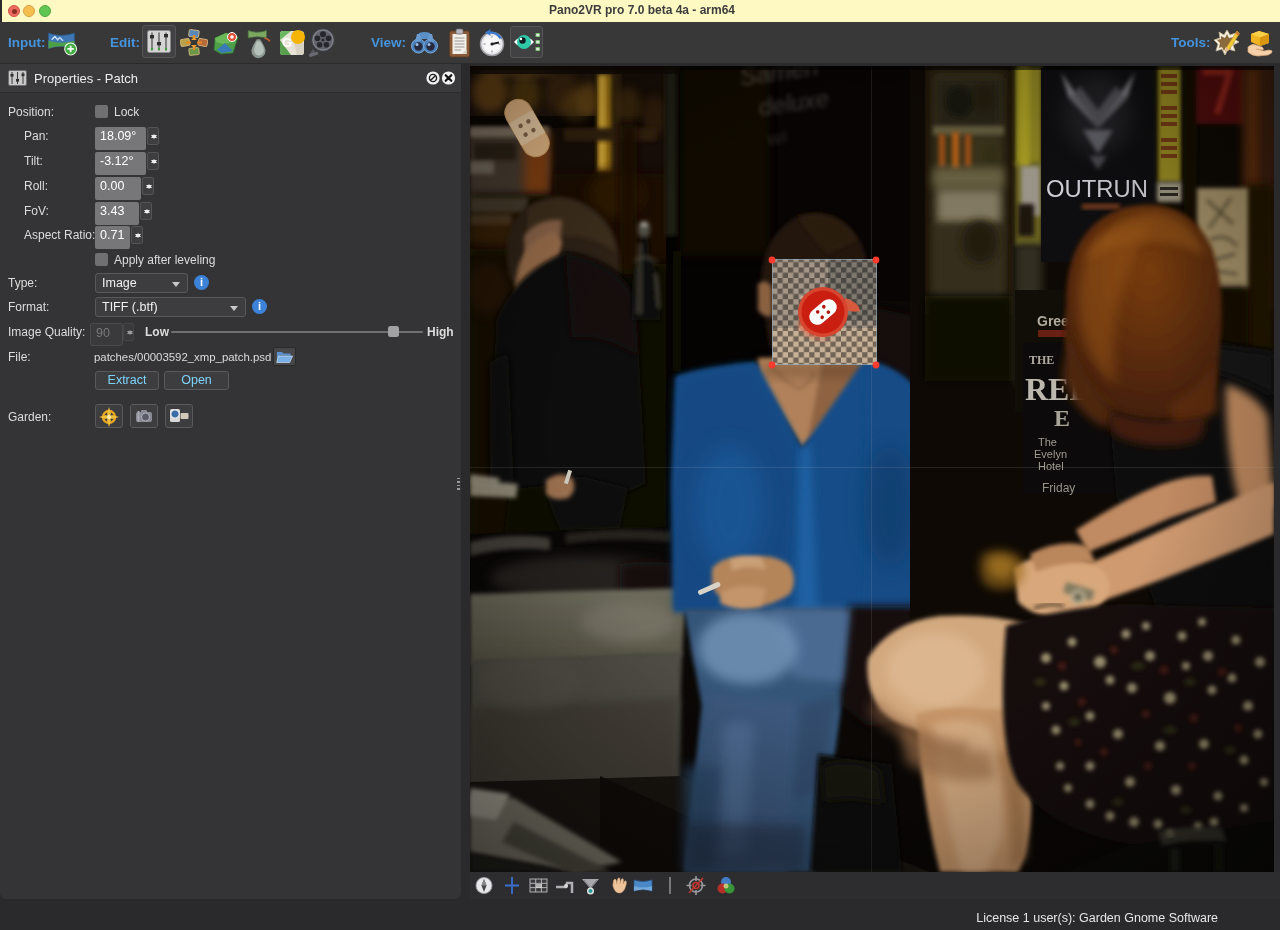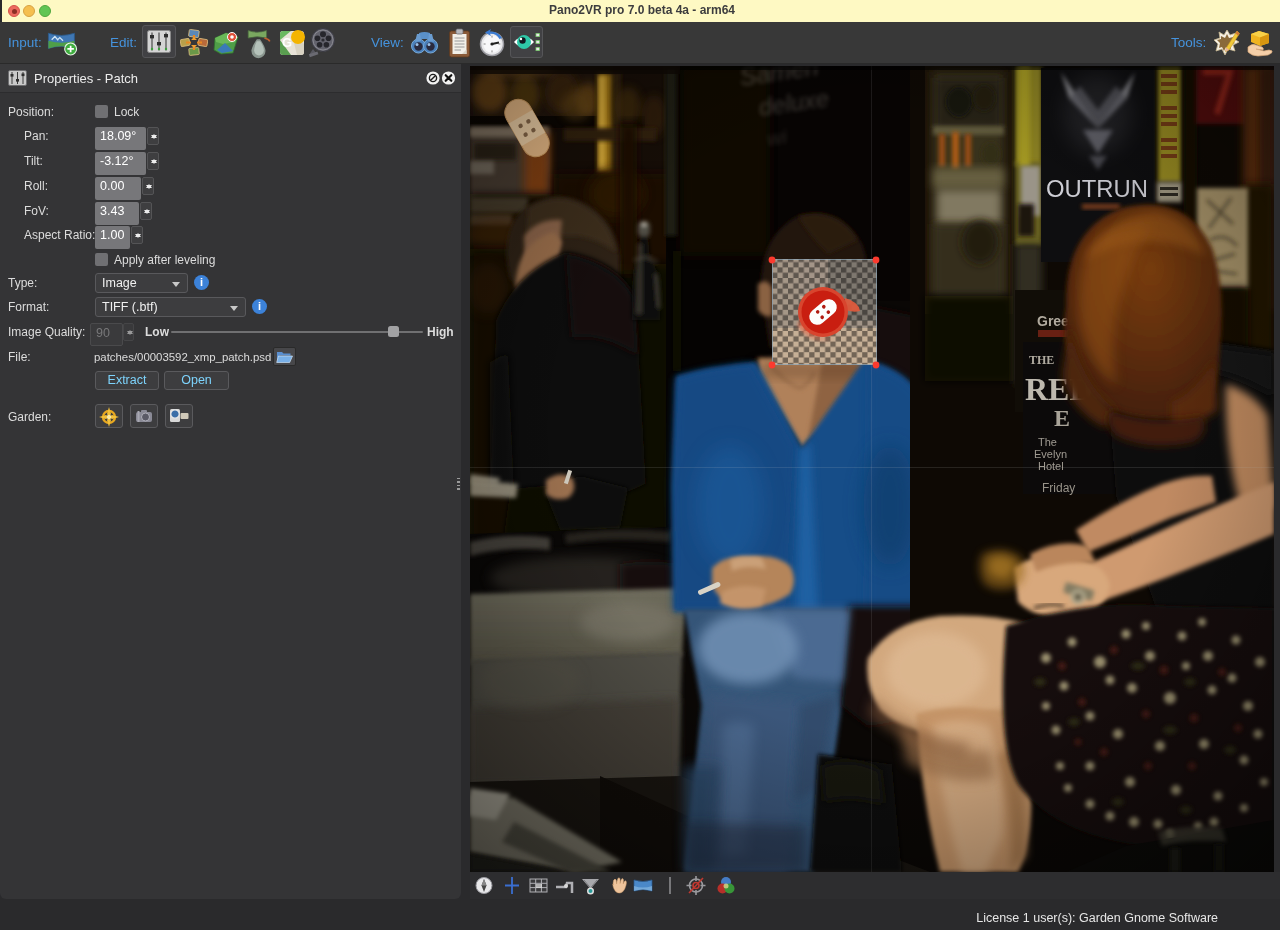--- a/index.html
+++ b/index.html
@@ -6,21 +6,21 @@
   html,body { width:1280px; height:930px; overflow:hidden; background:#2a2a2c;
     font-family:"Liberation Sans", sans-serif; }
   #titlebar { position:absolute; left:2px; top:0; width:1280px; height:36px;
     background:#fef9c3; border-bottom:1px solid #c8c8ca; }
   .tl { position:absolute; top:5px; width:12px; height:12px; border-radius:50%; }
   #title { position:absolute; top:0; width:100%; text-align:center; line-height:21px;
     font-size:12px; font-weight:bold; color:#3c3c3e; }
   #toolbar { position:absolute; left:0; top:22px; width:1280px; height:42px;
     background:#383838; border-bottom:1px solid #2a2a2a; }
   .tblabel { position:absolute; top:0; height:58px; line-height:42px; color:#4593dd;
-    font-size:13.5px; font-weight:normal; }
+    font-size:13.5px; font-weight:bold; }
   .tbicon { position:absolute; }
   #leftpanel { position:absolute; left:0; top:64px; width:461px; height:835px;
     background:#343436; border-radius:0 0 6px 6px; }
   #panelheader { position:absolute; left:0; top:0; width:461px; height:29px;
     background:#3a3a3c; border-bottom:1px solid #2c2c2e; }
   #panelheader .ttl { position:absolute; left:34px; top:0; height:29px; line-height:29px;
     color:#ececec; font-size:13px; }
   .prow { position:absolute; left:0; width:461px; height:20px; }
   .plabel { position:absolute; color:#dcdcdc; font-size:12px; line-height:20px; }
   .pinput { position:absolute; background:#77777a; border-radius:2px; color:#fff;
@@ -265,21 +265,21 @@
     </div>
 
   <div class="prow" style="top:137px;">
       <div class="plabel" style="left:24px;">FoV:</div>
     <div class="pinput" style="left:95px;top:1px;width:44px;">3.43</div>
       <div class="spin" style="left:140px;top:1px;"></div>
     </div>
 
   <div class="prow" style="top:161px;">
       <div class="plabel" style="left:24px;">Aspect Ratio:</div>
-    <div class="pinput" style="left:95px;top:1px;width:35px;">1.00</div>
+    <div class="pinput" style="left:95px;top:1px;width:35px;">0.71</div>
       <div class="spin" style="left:131px;top:1px;"></div>
     </div>
 
   <div class="prow" style="top:186px;">
     <div class="chk" style="left:95px;top:3px;"></div>
       <div class="plabel" style="left:114px;">Apply after leveling</div>
     </div>
 
   <div class="prow" style="top:209px;">
       <div class="plabel" style="left:8px;">Type:</div>

